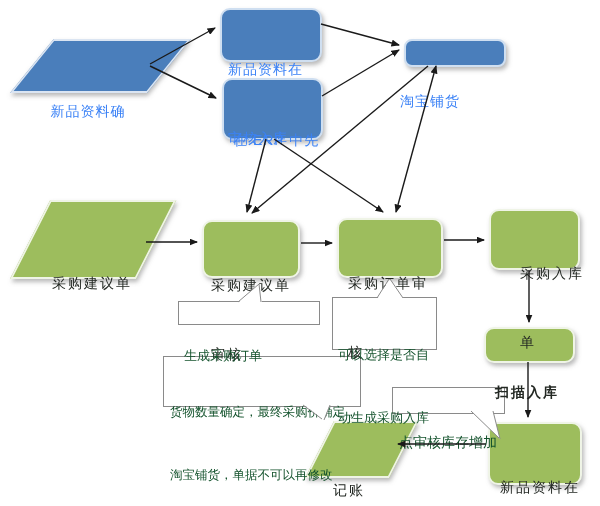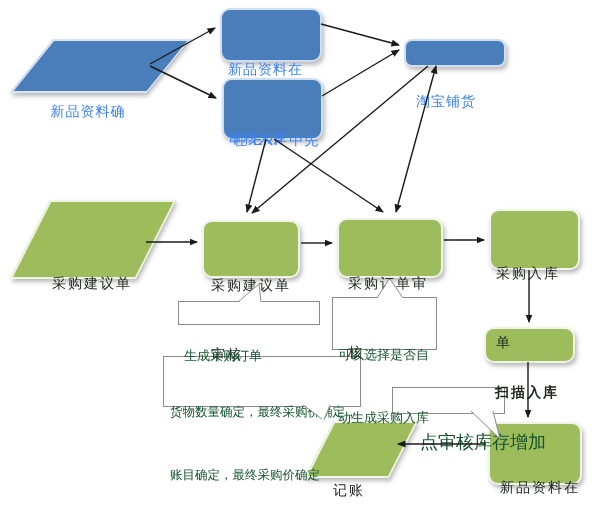--- a/index.html
+++ b/index.html
@@ -39,21 +39,21 @@
     <div>新品资料在</div>
     <div>审核入库</div>
   </div>
 
   <div class="box blue" style="left:222px;top:78px;width:97px;height:58px;"></div>
   <div class="label lbl-blue" style="left:229px;top:83px;">
     <div style="padding-left:4px;">在 ERP 中先</div>
   </div>
 
   <div class="box blue" style="left:404px;top:39px;width:98px;height:24px;border-radius:8px;"></div>
-  <div class="label lbl-blue" style="left:416px;top:44px;text-align:right;">
+  <div class="label lbl-blue" style="left:400px;top:44px;text-align:right;">
     <div>淘宝铺货</div>
   </div>
 
   <div class="para green" style="left:10px;top:200px;width:122px;height:75px;transform:skewX(-27deg);transform-origin:0 100%;"></div>
   <div class="label lbl-green" style="left:52px;top:221px;line-height:25px;">
     <div>采购建议单</div>
   </div>
 
   <div class="box green" style="left:202px;top:220px;width:94px;height:54px;"></div>
   <div class="label lbl-green" style="left:211px;top:228px;">
@@ -61,21 +61,21 @@
     <div>审核</div>
   </div>
 
   <div class="box green" style="left:337px;top:218px;width:102px;height:56px;"></div>
   <div class="label lbl-green" style="left:348px;top:226px;">
     <div>采购订单审</div>
     <div>核</div>
   </div>
 
   <div class="box green" style="left:489px;top:209px;width:87px;height:57px;"></div>
-  <div class="label lbl-green" style="left:496px;top:216px;">
+  <div class="label lbl-green" style="left:520px;top:216px;">
     <div>采购入库</div>
     <div>单</div>
   </div>
 
   <div class="box green" style="left:484px;top:327px;width:87px;height:32px;"></div>
   <div class="label lbl-green" style="left:495px;top:335px;font-weight:bold;">
     <div>扫描入库</div>
   </div>
 
   <div class="box green" style="left:488px;top:422px;width:90px;height:59px;"></div>
@@ -96,25 +96,25 @@
 
   <div class="callout" style="left:332px;top:297px;width:103px;height:51px;"></div>
   <div class="callout-text" style="left:338px;top:302px;">
     <div>可以选择是否自</div>
     <div>动生成采购入库</div>
   </div>
 
   <div class="callout" style="left:163px;top:356px;width:196px;height:49px;"></div>
   <div class="callout-text" style="left:170px;top:360px;font-size:12.5px;">
     <div>货物数量确定，最终采购价确定，</div>
-    <div>账目确定，最终采购价确定</div>
+    <div>淘宝铺货，单据不可以再修改</div>
   </div>
 
   <div class="callout" style="left:392px;top:387px;width:111px;height:25px;"></div>
-  <div class="callout-text" style="left:420px;top:390px;font-size:18px;">
+  <div class="callout-text" style="left:399px;top:390px;font-size:14px;">
     <div>点审核库存增加</div>
   </div>
 
   <svg class="wires" width="600" height="506" viewBox="0 0 600 506">
     <defs>
       <marker id="arw" markerWidth="9" markerHeight="7" refX="7.5" refY="3.5" orient="auto" markerUnits="userSpaceOnUse">
         <path d="M0,0 L8.5,3.5 L0,7 Z" fill="#1a1a1a"></path>
       </marker>
       <marker id="arwS" markerWidth="9" markerHeight="7" refX="7.5" refY="3.5" orient="auto-start-reverse" markerUnits="userSpaceOnUse">
         <path d="M0,0 L8.5,3.5 L0,7 Z" fill="#1a1a1a"></path>

